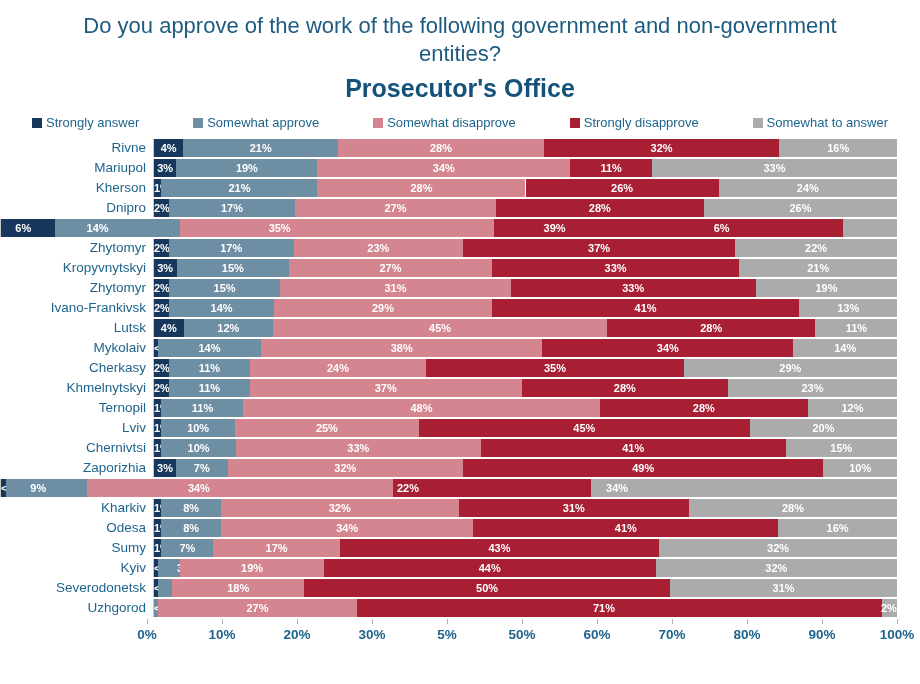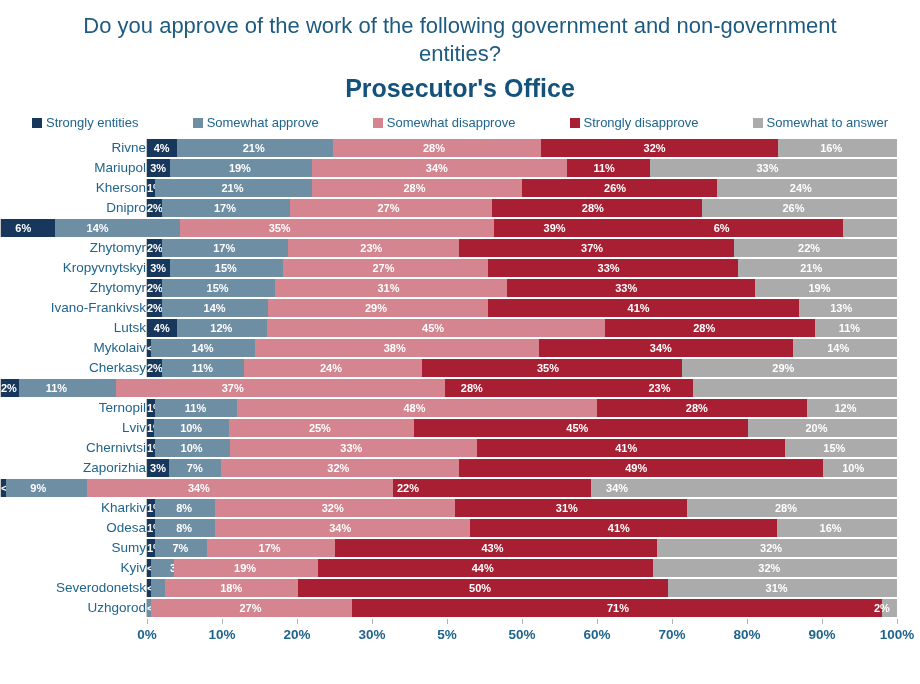--- a/index.html
+++ b/index.html
@@ -6,41 +6,41 @@
   body{width:920px;height:684px;overflow:hidden;font-family:"Liberation Sans",sans-serif;}
   .page{position:relative;width:920px;height:684px;background:#fff;}
   .q-title{margin:12px auto 0;max-width:810px;text-align:center;font-size:22px;line-height:1.25;
            color:#1E5B81;font-weight:400;}
   .sub-title{margin:7px 0 0;text-align:center;font-size:25px;font-weight:700;color:#14527C;}
   .legend{display:flex;justify-content:space-between;align-items:center;padding:0 32px;margin-top:12px;}
   .legend-item{display:flex;align-items:center;font-size:13px;color:#1F648C;white-space:nowrap;}
   .legend-swatch{width:10px;height:10px;display:inline-block;margin-right:4px;flex:0 0 auto;}
   .chart{margin-top:9px;}
   .row{display:flex;height:18px;margin-bottom:2px;padding-right:23px;}
-  .city{width:146px;text-align:right;font-size:13.5px;color:#1F648C;
+  .city{width:146px;text-align:right;padding-right:7px;font-size:13.5px;color:#1F648C;
         line-height:18px;white-space:nowrap;flex:0 0 auto;}
   .bars{position:relative;flex:1;border-left:1px solid #c7c7c7;background:#fff;}
   .seg{position:absolute;top:0;height:100%;}
   .seglabel{position:absolute;top:0;line-height:18px;font-size:11px;font-weight:700;color:#fff;
             white-space:nowrap;}
   .axis{position:relative;margin:2px 23px 0 147px;height:30px;}
   .tick-mark{position:absolute;top:0;width:1px;height:5px;background:#b3b3b3;}
   .tick-label{position:absolute;top:8px;transform:translateX(-50%);font-size:13.5px;font-weight:700;
               color:#1F648C;white-space:nowrap;}
 </style>
 </head>
 <body>
 
 <div class="page">
   <div class="q-title">Do you approve of the work of the following government and non-government entities?</div>
   <div class="sub-title">Prosecutor's Office</div>
   <div class="legend" id="legend">
       <div class="legend-item">
         <div class="legend-swatch" style="background: rgb(23, 55, 92);"></div>
-        <div class="" style="display: inline;">Strongly entities</div>
+        <div class="" style="display: inline;">Strongly answer</div>
       </div>
       <div class="legend-item">
         <div class="legend-swatch" style="background: rgb(110, 142, 164);"></div>
         <div class="" style="display: inline;">Somewhat approve</div>
       </div>
       <div class="legend-item">
         <div class="legend-swatch" style="background: rgb(212, 133, 143);"></div>
         <div class="" style="display: inline;">Somewhat disapprove</div>
       </div>
       <div class="legend-item">
@@ -227,20 +227,21 @@
             <span class="seglabel" style="left: 44.6733px;">11%</span>
             <div class="seg" style="left: 12.8713%; width: 23.7624%; background: rgb(212, 133, 143);"></div>
             <span class="seglabel" style="left: 172.911px;">24%</span>
             <div class="seg" style="left: 36.6337%; width: 34.6535%; background: rgb(168, 30, 51);"></div>
             <span class="seglabel" style="left: 389.926px;">35%</span>
             <div class="seg" style="left: 71.2871%; width: 28.7129%; background: rgb(171, 171, 171);"></div>
             <span class="seglabel" style="left: 625.332px;">29%</span>
           </div>
         </div>
         <div class="row">
+          <div class="city">Khmelnytskyi</div>
           <div class="bars">
             <div class="seg" style="left: 0%; width: 1.9802%; background: rgb(23, 55, 92);"></div>
             <span class="seglabel" style="left: 0px;">2%</span>
             <div class="seg" style="left: 1.9802%; width: 10.8911%; background: rgb(110, 142, 164);"></div>
             <span class="seglabel" style="left: 44.6733px;">11%</span>
             <div class="seg" style="left: 12.8713%; width: 36.6337%; background: rgb(212, 133, 143);"></div>
             <span class="seglabel" style="left: 220.728px;">37%</span>
             <div class="seg" style="left: 49.505%; width: 27.7228%; background: rgb(168, 30, 51);"></div>
             <span class="seglabel" style="left: 459.812px;">28%</span>
             <div class="seg" style="left: 77.2277%; width: 22.7723%; background: rgb(171, 171, 171);"></div>
@@ -397,21 +398,21 @@
           </div>
         </div>
         <div class="row">
           <div class="city">Uzhgorod</div>
           <div class="bars">
             <div class="seg" style="left: 0%; width: 0.497512%; background: rgb(110, 142, 164);"></div>
             <span class="seglabel" style="left: 0px;">&lt;1%</span>
             <div class="seg" style="left: 0.497512%; width: 26.8657%; background: rgb(212, 133, 143);"></div>
             <span class="seglabel" style="left: 92.5025px;">27%</span>
             <div class="seg" style="left: 27.3632%; width: 70.6468%; background: rgb(168, 30, 51);"></div>
-            <span class="seglabel" style="left: 460px;">71%</span>
+            <span class="seglabel" style="left: 439px;">71%</span>
             <div class="seg" style="left: 98.01%; width: 1.99005%; background: rgb(171, 171, 171);"></div>
             <span class="seglabel" style="left: 727px;">2%</span>
           </div>
         </div>
       </div>
     <div class="axis" id="axis">
         <div class="tick-mark" style="left: 0%;"></div>
         <div class="tick-label" style="left: 0%;">0%</div>
         <div class="tick-mark" style="left: 10%;"></div>
         <div class="tick-label" style="left: 10%;">10%</div>

